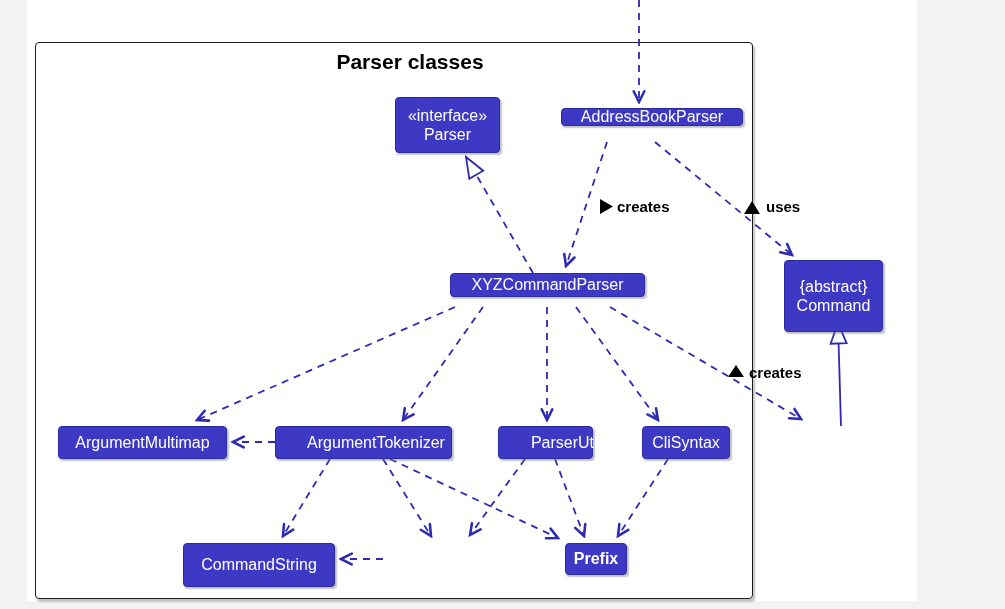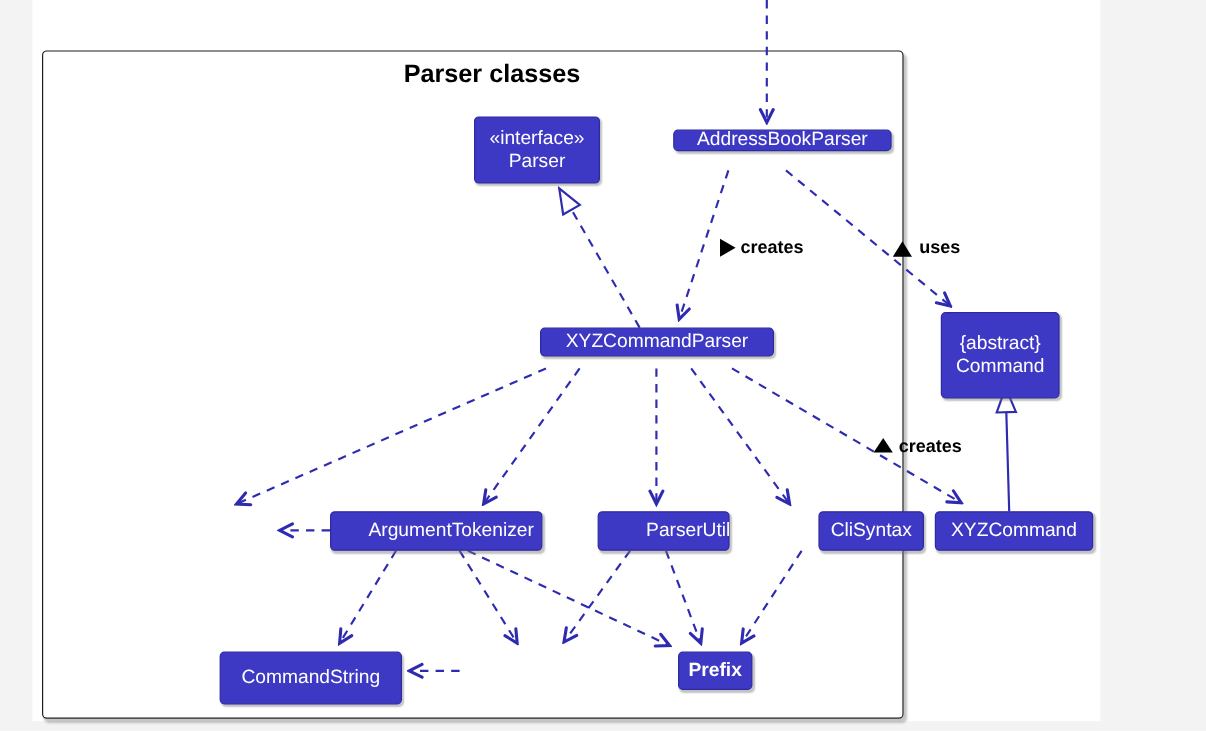--- a/index.html
+++ b/index.html
@@ -40,22 +40,22 @@
     font-size:16px;line-height:1.2;white-space:nowrap;
     box-sizing:border-box;
   }
   .node .l1,.node .l2{display:block;text-align:center;}
   #n-parser       {left:395px;top:97px; width:105px;height:56px;}
   #n-abp          {left:561px;top:108px;width:182px;height:18px;}
   #n-xcp          {left:450px;top:273px;width:195px;height:24px;}
   #n-command      {left:784px;top:260px;width:99px; height:72px;}
   #n-argmultimap  {left:58px; top:426px;width:169px;height:33px;}
   #n-argtokenizer {left:275px;top:426px;width:177px;height:33px;padding-left:25px;}
-  #n-parserutil   {left:498px;top:426px;width:110px; height:33px;padding-left:41px;}
-  #n-clisyntax    {left:642px;top:426px;width:88px; height:33px;margin-left:40px;}
+  #n-parserutil   {left:498px;top:426px;width:95px; height:33px;padding-left:41px;}
+  #n-clisyntax    {left:642px;top:426px;width:88px; height:33px;}
   #n-xyzcommand   {left:779px;top:426px;width:132px;height:33px;}
   #n-commandstring{left:183px;top:543px;width:152px;height:44px;}
   #n-commandpart  {left:383px;top:543px;width:135px;height:32px;}
   #n-prefix       {left:565px;top:543px;width:62px; height:32px;font-weight:bold;}
   
   .edge-label{
     position:absolute;font-weight:bold;font-size:15px;color:#000000;white-space:nowrap;
   }
   #lbl-creates-parser {left:617px;top:198px;}
   #lbl-uses           {left:766px;top:198px;}
@@ -120,36 +120,36 @@
 
   <div class="node" id="n-xcp">
     <span>XYZCommandParser</span>
   </div>
 
   <div class="node" id="n-command">
     <span class="l1">{abstract}</span>
     <span class="l2">Command</span>
   </div>
 
+  <div class="node" id="n-argmultimap">
+    <span>ArgumentMultimap</span>
+  </div>
 
   <div class="node" id="n-argtokenizer">
     <span>ArgumentTokenizer</span>
   </div>
 
   <div class="node" id="n-parserutil">
     <span>ParserUtil</span>
   </div>
 
   <div class="node" id="n-clisyntax">
     <span>CliSyntax</span>
   </div>
 
-  <div class="node" id="n-xyzcommand">
-    <span>XYZCommand</span>
-  </div>
 
   <div class="node" id="n-commandstring">
     <span>CommandString</span>
   </div>
 
 
   <div class="node" id="n-prefix">
     <span>Prefix</span>
   </div>
 

